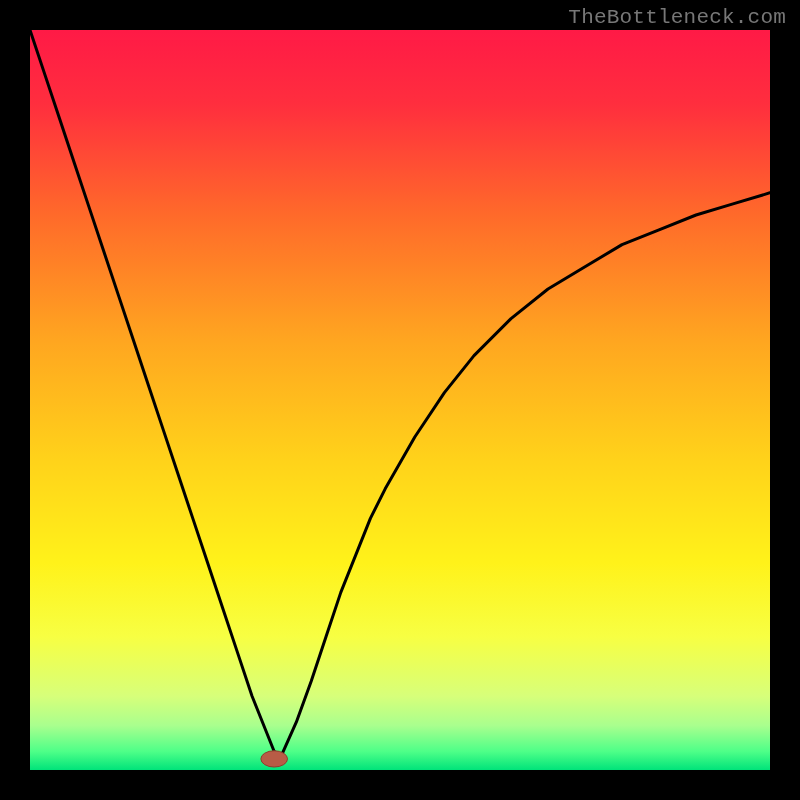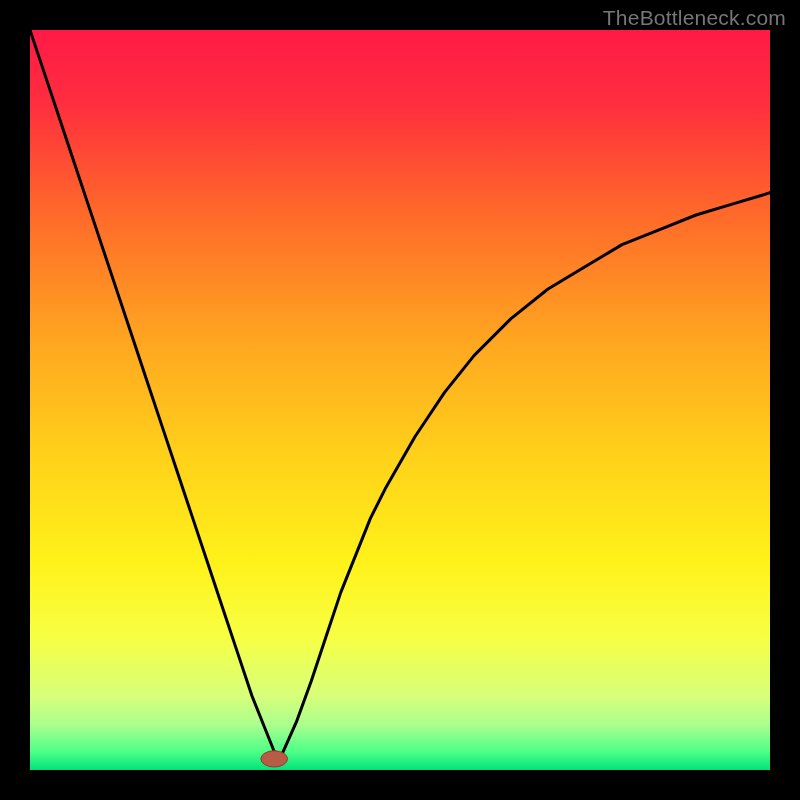--- a/index.html
+++ b/index.html
@@ -27,20 +27,21 @@
   }
   .watermark {
     position: absolute;
     top: 6px;
     right: 14px;
     font-size: 21px;
     font-weight: 500;
     color: #777;
     letter-spacing: 0.2px;
     user-select: none;
+    font-family: Liberation Mono, monospace;
   }
   svg {
     display: block;
   }
 </style>
 </head>
 <body>
 
 <div class="frame">
 

